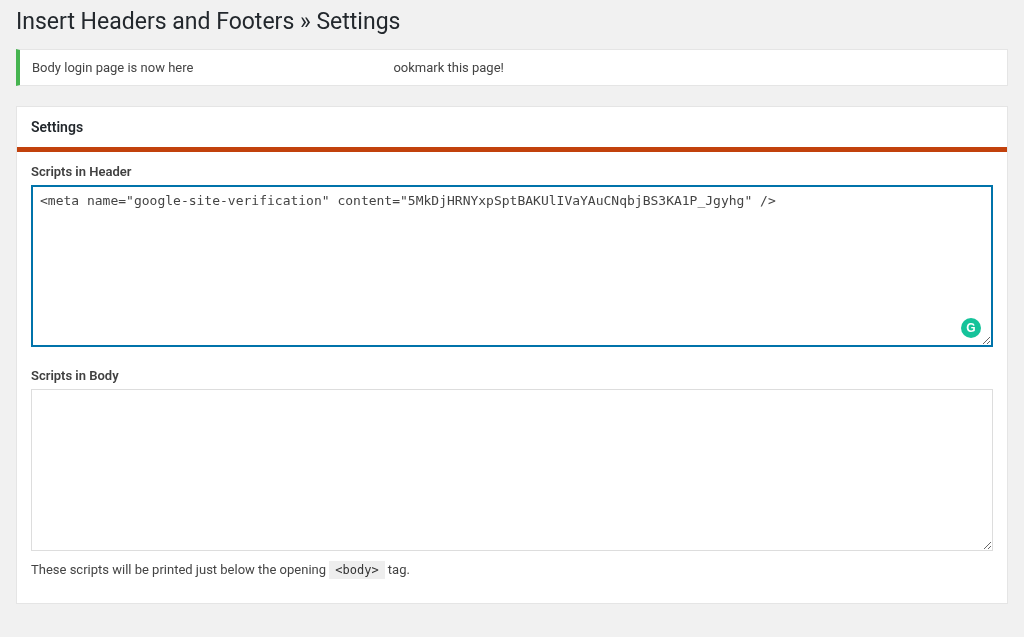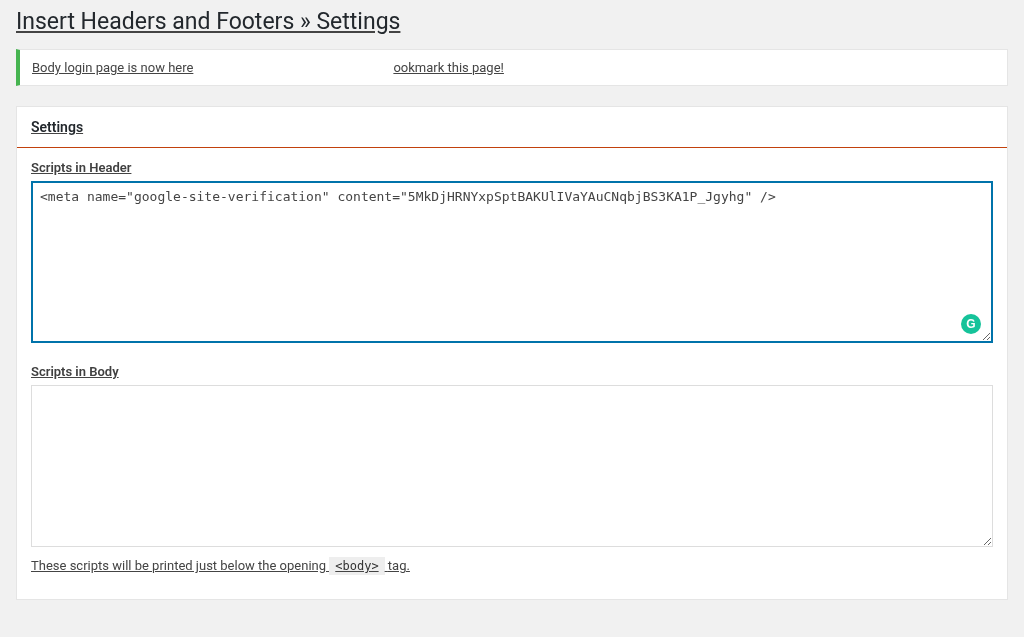--- a/index.html
+++ b/index.html
@@ -10,21 +10,20 @@
     font-size: 13px;
     color: #444;
   }
   .page {
     width: 1024px;
     height: 637px;
     background: #f1f1f1;
     padding: 0;
     position: relative;
     overflow: hidden;
-    text-decoration: underline;
   }
 
   .page-title {
     font-size: 23px;
     font-weight: 400;
     color: #23282d;
     padding: 8px 16px 14px 16px;
     margin: 0;
   }
 
@@ -46,21 +45,21 @@
   .panel {
     margin: 0 16px 0 16px;
     background: #fff;
     border: 1px solid #e5e5e5;
   }
   .panel-heading {
     font-size: 14px;
     font-weight: 600;
     color: #23282d;
     padding: 12px 14px 12px 14px;
-    border-bottom: 1px solid #c2410c;
+    border-bottom: 5px solid #c2410c;
   }
   .panel-body {
     padding: 12px 14px 8px 14px;
   }
 
   .field-block { margin-bottom: 18px; }
   .field-label {
     display: block;
     font-size: 13px;
     font-weight: 600;

